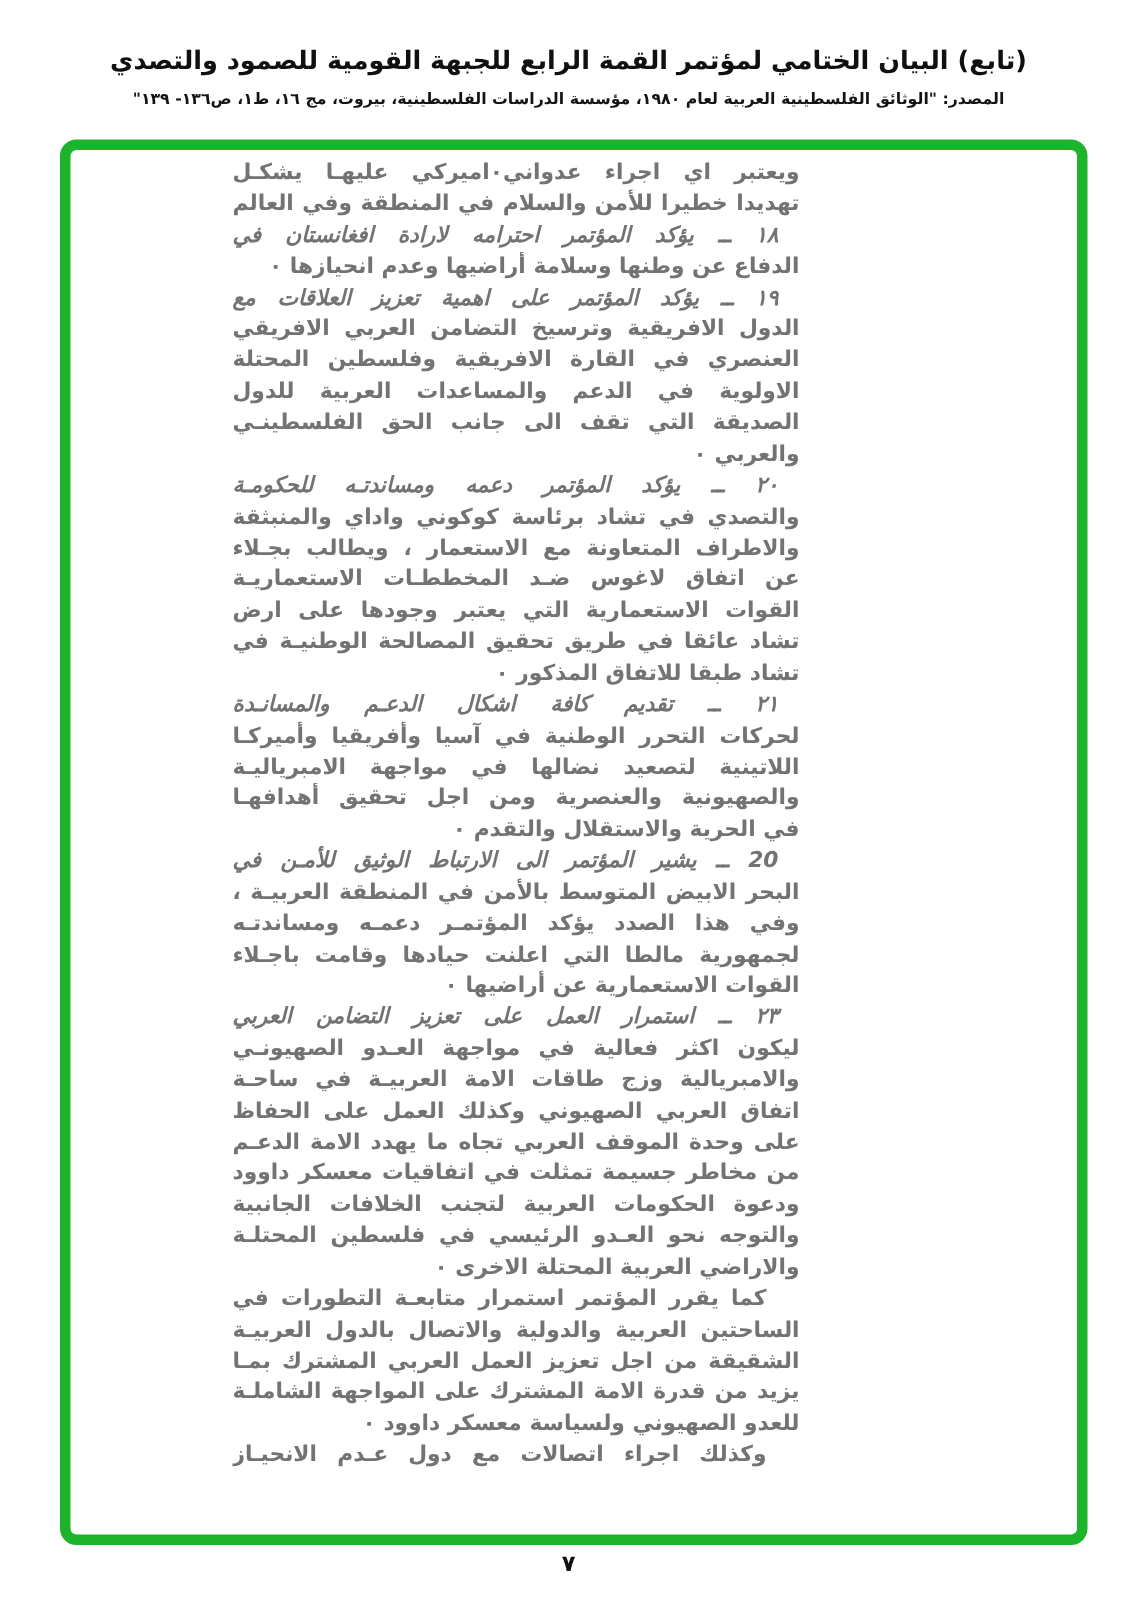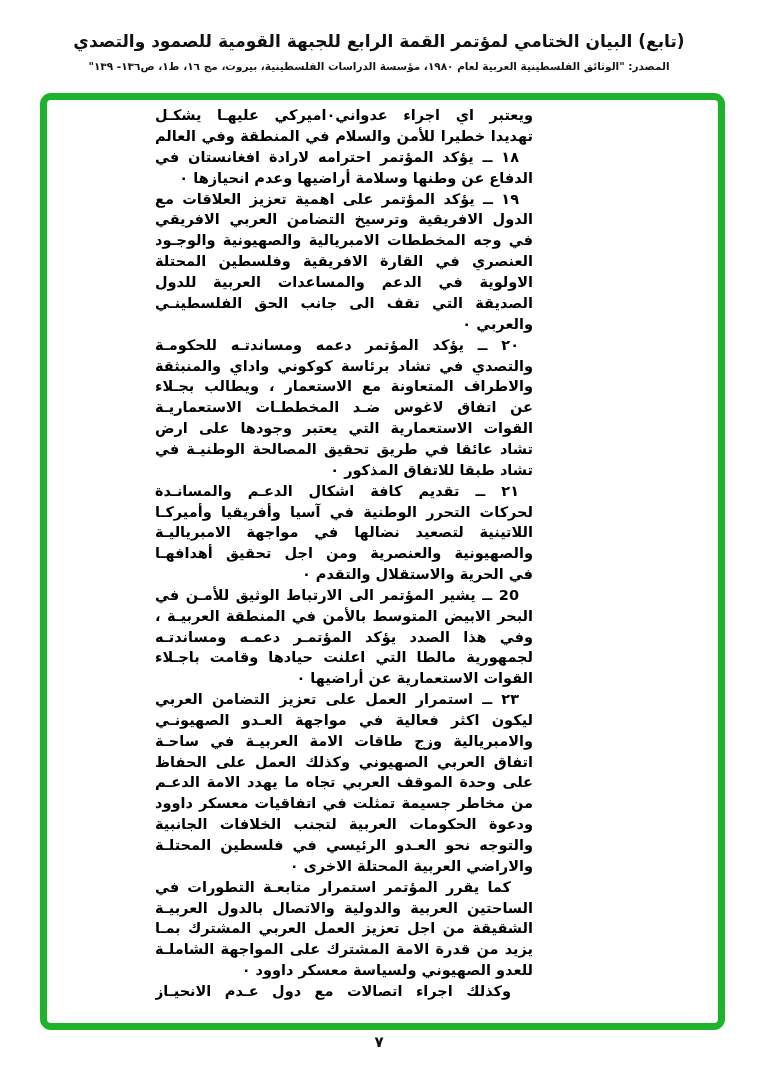--- a/index.html
+++ b/index.html
@@ -48,34 +48,34 @@
     border: 7px solid #1db32a;
     border-radius: 11px;
     background: #ffffff;
   }
   .text-column {
     position: absolute;
     top: 105px;
     right: 225px;
     width: 378px;
     font-size: 14.5px;
-    color: #000000;
+    color: #737373;
   }
   .paragraph { width: 100%; }
   .line {
     direction: rtl;
     text-align: justify;
     text-align-last: justify;
     line-height: 20.85px;
     max-height: 21px;
     overflow: hidden;
     white-space: normal;
   }
   .line.end { text-align-last: right; }
-  .line.ind1 { padding-right: 14px; }
+  .line.ind1 { padding-right: 14px; font-style: italic; }
   .line.ind2 { padding-right: 22px; }
   .page-number {
     position: absolute;
     top: 1033px;
     right: 0;
     left: 0;
     text-align: center;
     font-size: 15px;
     font-weight: 700;
     color: #101010;
@@ -97,21 +97,20 @@
         <div class="line ind0">ويعتبر اي اجراء عدواني٠اميركي عليهـا يشكـل</div>
         <div class="line end">تهديدا خطيرا للأمن والسلام في المنطقة وفي العالم ٠</div>
       </div>
       <div class="paragraph">
         <div class="line ind1">١٨ ــ يؤكد المؤتمر احترامه لارادة افغانستان في</div>
         <div class="line end">الدفاع عن وطنها وسلامة أراضيها وعدم انحيازها ٠</div>
       </div>
       <div class="paragraph">
         <div class="line ind1">١٩ ــ يؤكد المؤتمر على اهمية تعزيز العلاقات مع</div>
         <div class="line">الدول الافريقية وترسيخ التضامن العربي الافريقي</div>
-        <div class="line">في وجه المخططات الامبريالية والصهيونية والوجـود</div>
         <div class="line">العنصري في القارة الافريقية وفلسطين المحتلة واعطاء</div>
         <div class="line">الاولوية في الدعم والمساعدات العربية للدول الافريقية</div>
         <div class="line">الصديقة التي تقف الى جانب الحق الفلسطينـي</div>
         <div class="line end">والعربي ٠</div>
       </div>
       <div class="paragraph">
         <div class="line ind1">٢٠ ــ يؤكد المؤتمر دعمه ومساندتـه للحكومـة</div>
         <div class="line">والتصدي في تشاد برئاسة كوكوني واداي والمنبثقة</div>
         <div class="line">والاطراف المتعاونة مع الاستعمار ، ويطالب بجـلاء</div>
         <div class="line">عن اتفاق لاغوس ضـد المخططـات الاستعماريـة</div>

